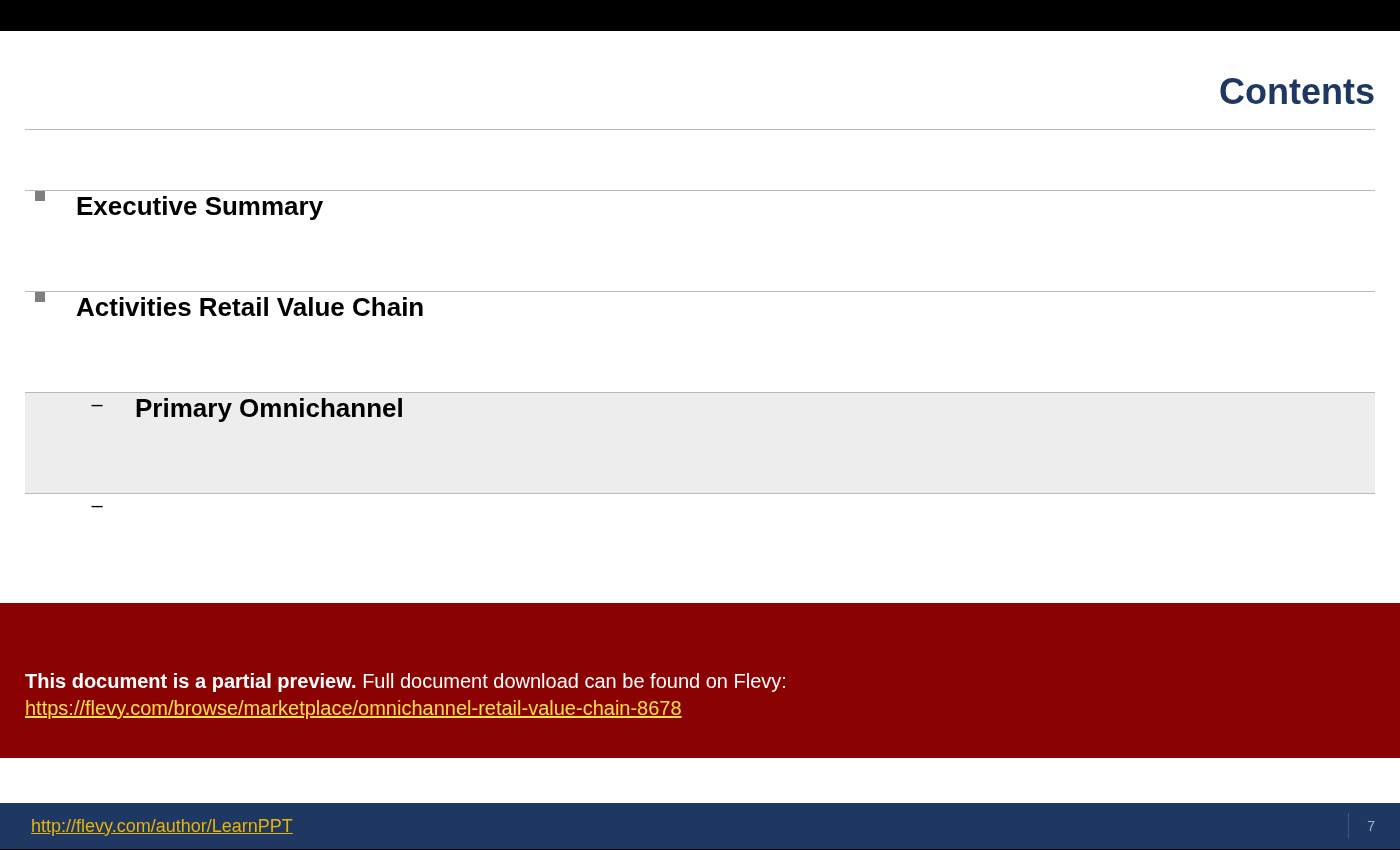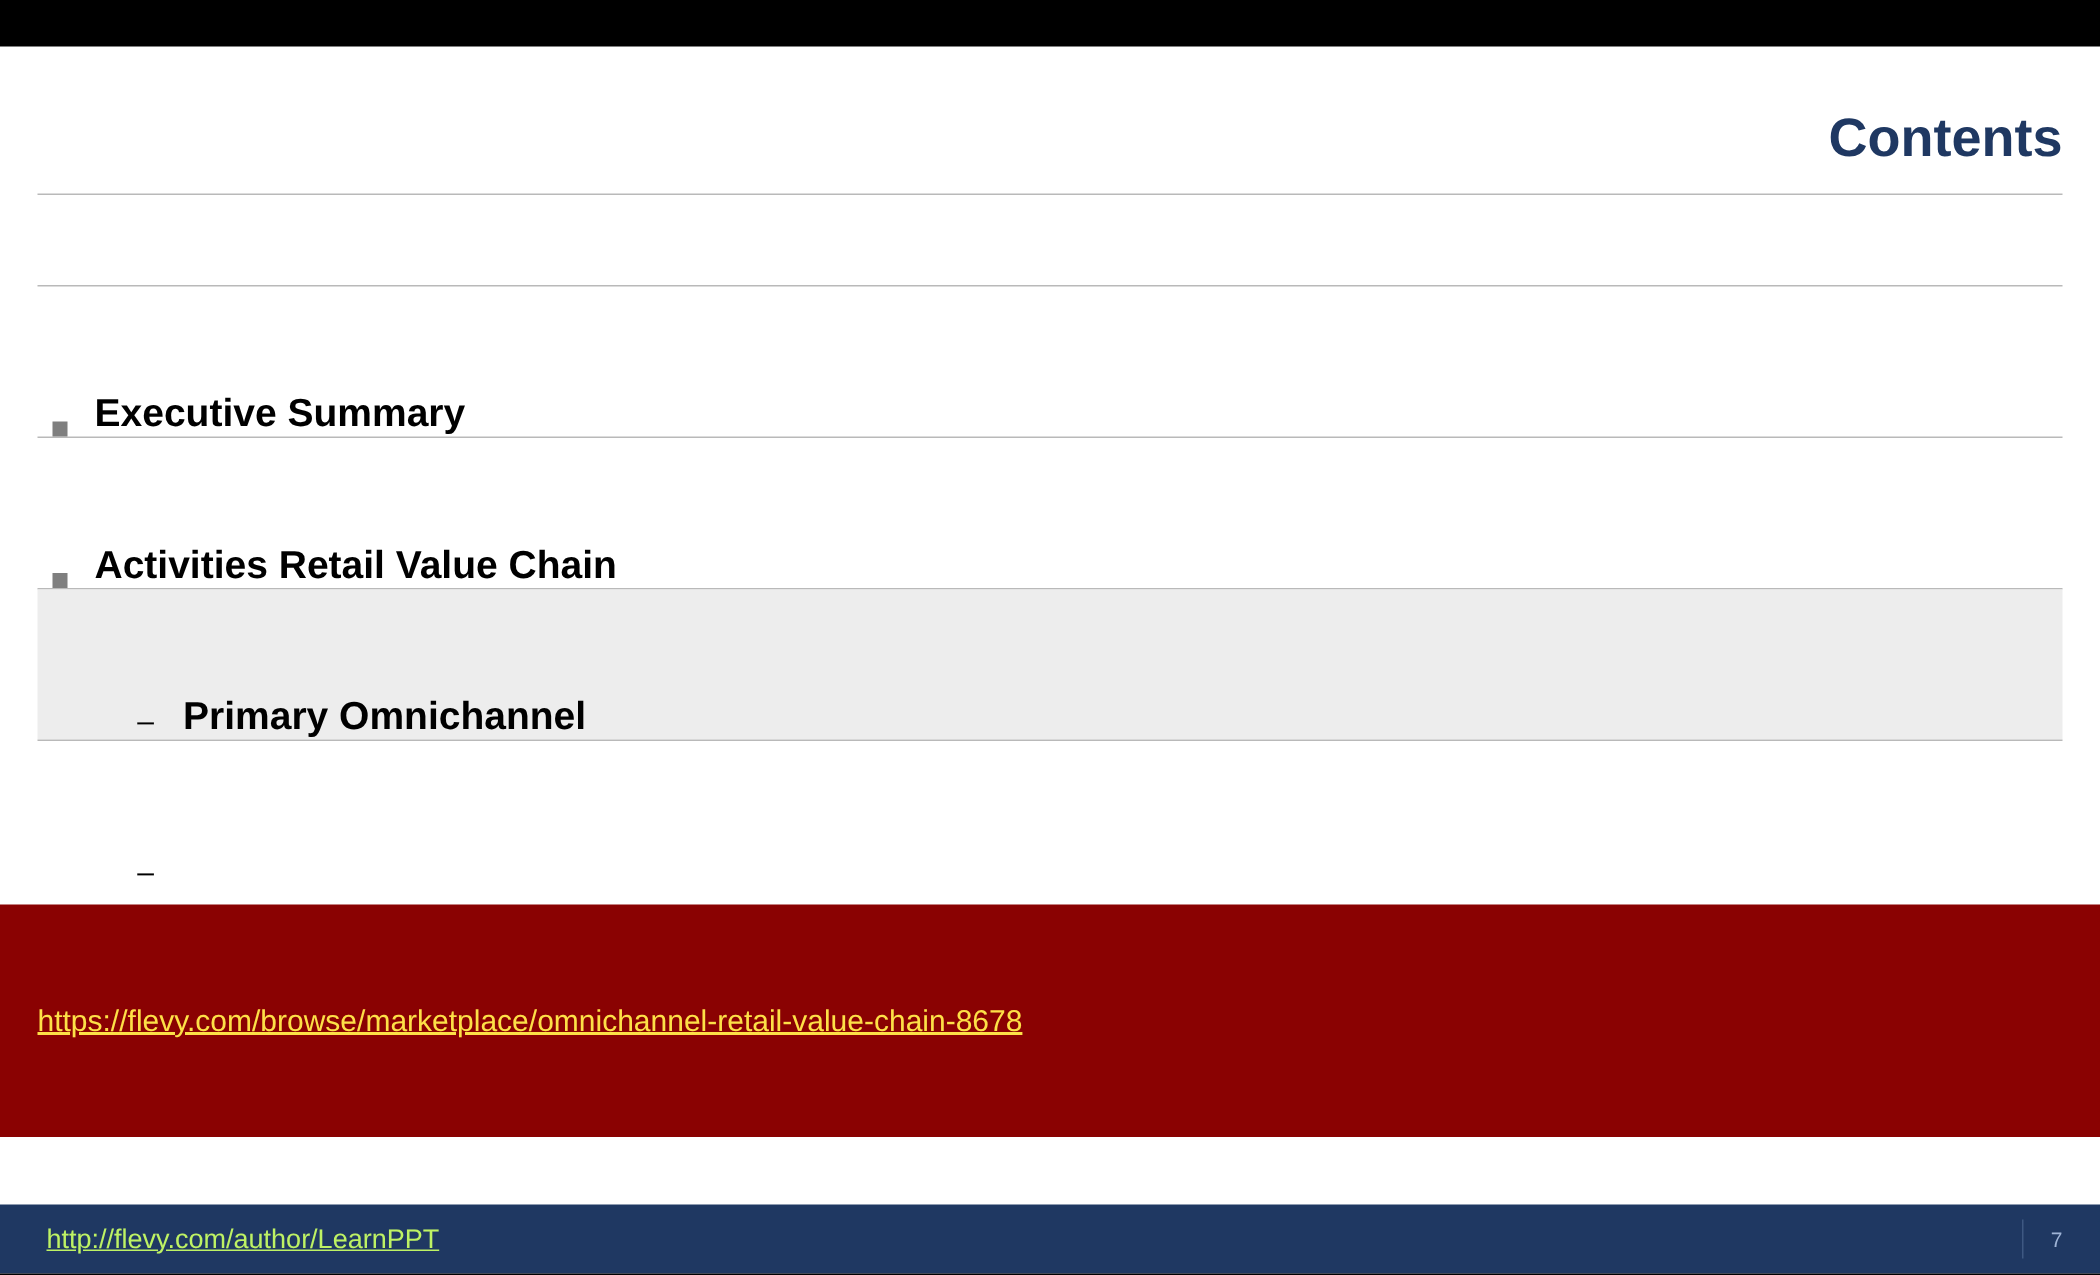--- a/index.html
+++ b/index.html
@@ -4,32 +4,32 @@
 <style>
   * { box-sizing: border-box; margin: 0; padding: 0; }
   html, body { width: 1400px; height: 850px; font-family: Arial, Helvetica, sans-serif; background: #ffffff; overflow: hidden; }
   .top-black { width: 100%; height: 31px; background: #000000; }
   .slide-area { position: relative; width: 100%; }
   .title-region { padding: 40px 25px 0 25px; }
   .title-text { color: #1f3862; font-size: 36px; font-weight: bold; margin-bottom: 16px; text-align: right; }
   .title-underline { border: none; border-top: 1px solid #b9b9b9; }
   .content-region { padding: 0 25px; }
   .section-divider { border: none; border-top: 1px solid #b9b9b9; margin: 0; }
-  .row { display: flex; align-items: flex-end; min-height: 100px; padding: 0 10px; }
+  .row { display: flex; align-items: flex-start; min-height: 100px; padding: 0 10px; gap: 13px; }
   .row.spacer { min-height: 60px; }
   .row.highlight { background: #ededed; }
   .bullet-sq { width: 10px; height: 10px; background: #7f7f7f; margin-right: 18px; flex-shrink: 0; }
   .bullet-dash { width: 14px; text-align: center; color: #000; font-size: 20px; margin-right: 18px; flex-shrink: 0; }
   .indent-1 { padding-left: 65px; }
   .item-label { font-size: 26px; font-weight: bold; color: #000; }
   .preview-banner { position: absolute; top: 572px; left: 0; right: 0; height: 155px; background: #8a0202; color: #ffffff; padding: 65px 25px 0 25px; font-size: 20px; line-height: 1.35; }
   .preview-banner .bold { font-weight: bold; }
   .preview-banner .link { text-decoration: underline; color: #fde047; }
   .footer-bar { position: absolute; top: 772px; left: 0; right: 0; height: 46px; background: #1f3862; color: #ffffff; display: flex; align-items: center; padding: 0 25px; font-size: 18px; }
-  .footer-bar .footer-link { color: #bef264; text-decoration: underline; margin-left: 6px; }
+  .footer-bar .footer-link { color: #eab308; text-decoration: underline; margin-left: 6px; }
   .footer-right { margin-left: auto; display: flex; align-items: center; gap: 18px; color: #9fb4d6; font-size: 14px; }
   .footer-divider { width: 1px; height: 26px; background: #3e5882; }
   .bottom-black { position: absolute; top: 818px; left: 0; right: 0; height: 32px; background: #000000; }
 </style>
 </head>
 <body>
 
 <div class="top-black"></div>
 
 <div class="slide-area">
@@ -61,20 +61,23 @@
     </div>
     <hr class="section-divider">
 
     <div class="row indent-1">
       <span class="bullet-dash">–</span>
     </div>
   </div>
 
   <div class="preview-banner">
     <div>
+      <span class="bold">This document is a partial preview.</span><span>  Full document download can be found on Flevy:</span>
+    </div>
+    <div>
       <span class="link">https://flevy.com/browse/marketplace/omnichannel-retail-value-chain-8678</span>
     </div>
   </div>
 
   <div class="footer-bar">
     <span class="footer-link">http://flevy.com/author/LearnPPT</span>
     <div class="footer-right">
       <span class="footer-divider"></span>
       <span>7</span>
     </div>

